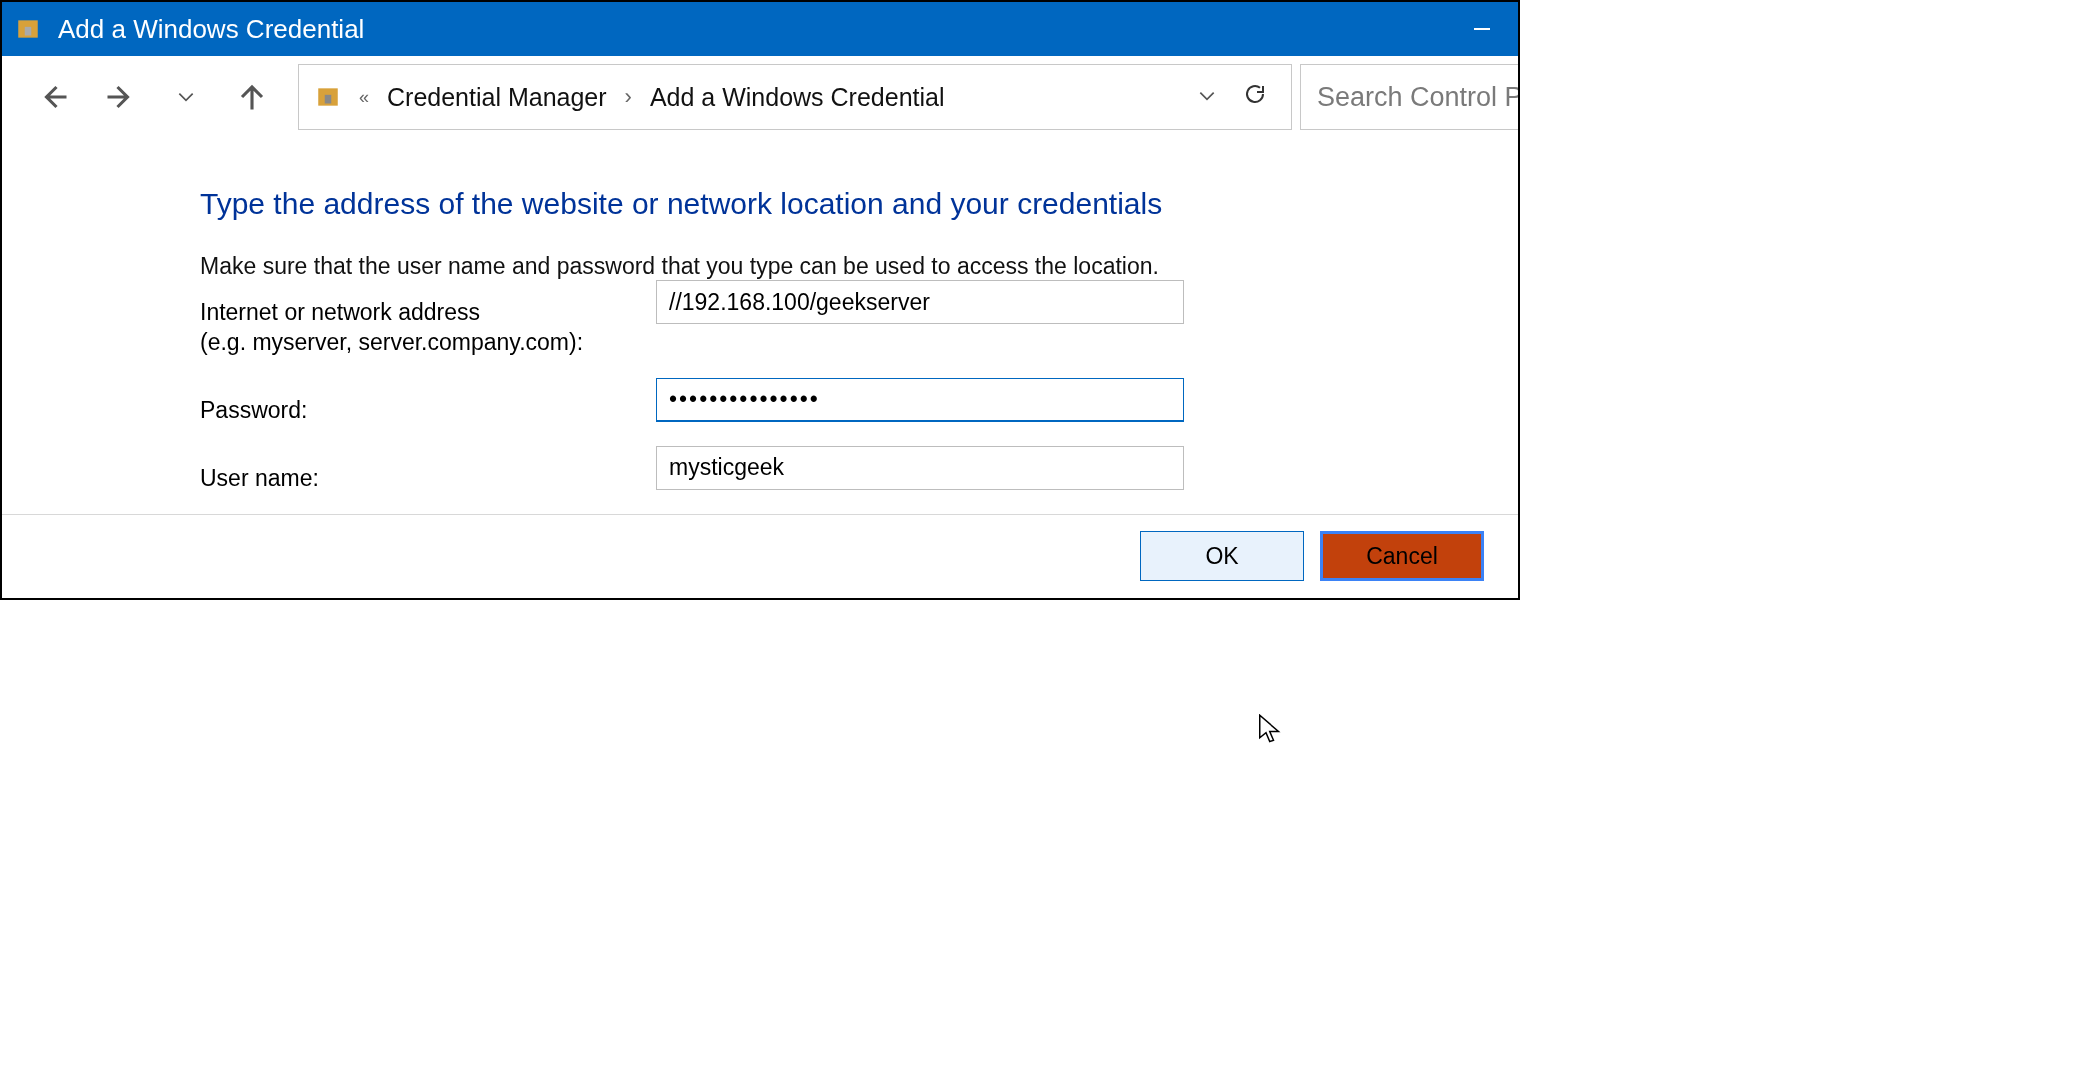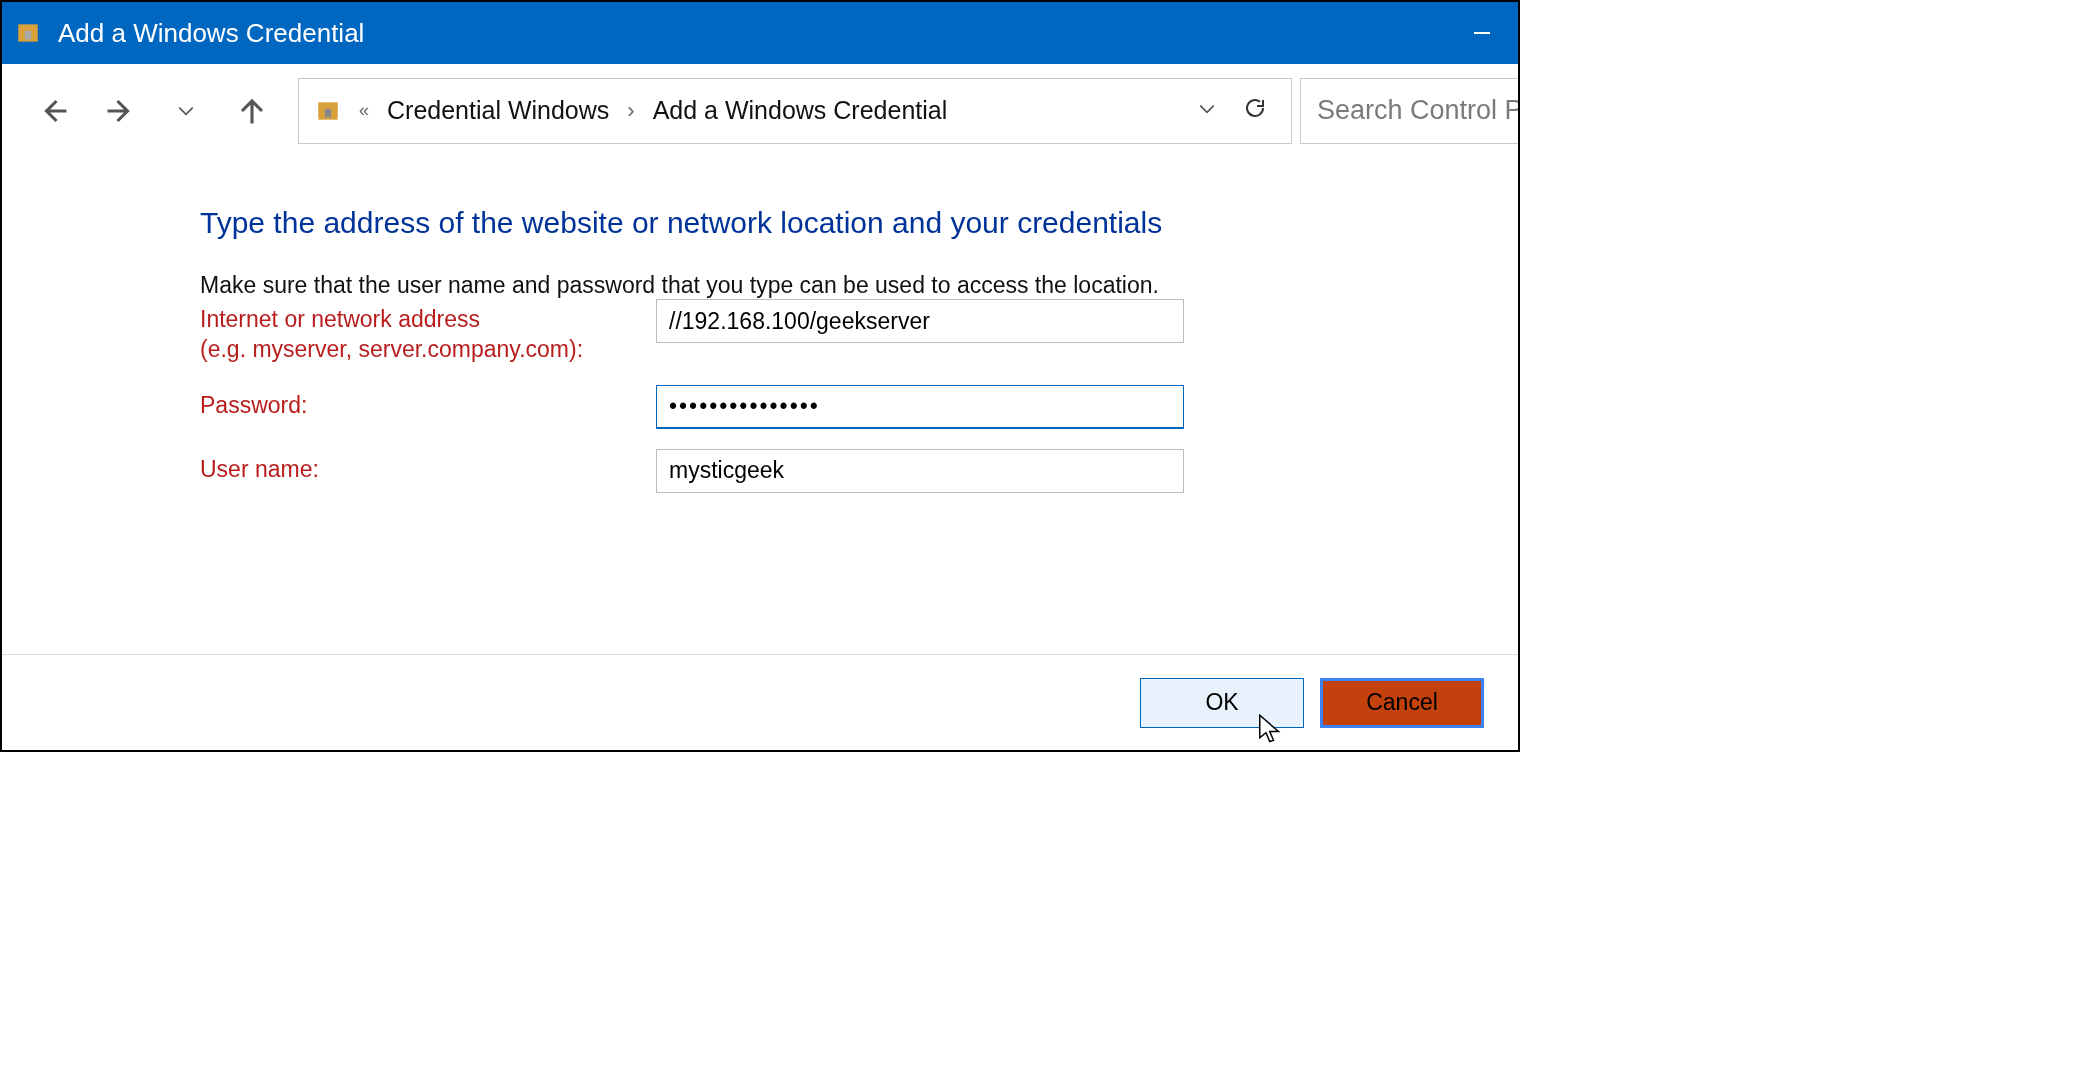--- a/index.html
+++ b/index.html
@@ -6,21 +6,21 @@
   body {
     font-family: "Segoe UI", Tahoma, sans-serif;
     font-size: 20px;
     background: #fff;
     overflow: hidden;
     width: 2074px;
     height: 1076px;
   }
   .window {
     width: 1520px;
-    height: 752px;
+    height: 600px;
     border: 2px solid #000;
     background: #fff;
     position: relative;
     display: flex;
     flex-direction: column;
   }
   
   .titlebar {
     background: #0067c0;
     height: 62px;
@@ -84,21 +84,21 @@
 
   
   .content{
     flex:1; padding:48px 0 0 198px;
   }
   .heading{
     color:#003399; font-size:30px; font-weight:400; margin-bottom:32px;
   }
   .subtext{ font-size:23px; color:#111; }
   .form-row{ display:flex; align-items:flex-start; margin-bottom:20px;}
-  .form-label{ width:456px; font-size:23px; color:#b91c1c; line-height:1.3; padding-top:6px;}
+  .form-label{ width:456px; font-size:23px; color:#000000; line-height:1.3; padding-top:6px;margin-top:12px;}
   .form-input{
     width:528px; height:44px; border:1px solid #bdbdbd; padding:0 12px;
     font-size:23px; font-family:inherit; outline:none;
   }
   .form-input.focus{ border:1px solid #0067c0; border-bottom:2px solid #0067c0;}
   .pw{letter-spacing:2px; font-family:inherit;}
 
   
   .footer{
     border-top:1px solid #d8d8d8; height:96px;
@@ -164,21 +164,21 @@
       </span>
     </div>
     <div class="addrbox">
       <span class="crumb-icon">
         <svg width="26" height="26" viewBox="0 0 24 24">
             <rect x="3" y="4" width="18" height="16" fill="#d8a13a"></rect>
             <rect x="9" y="10" width="6" height="8" fill="#888"></rect>
           </svg>
       </span>
       <span class="chev more">«</span>
-      <span class="crumb">Credential Windows</span>
+      <span class="crumb">Credential Manager</span>
       <span class="chev">›</span>
       <span class="crumb">Add a Windows Credential</span>
       <span class="spacer"></span>
       <span class="dd">
         <svg width="20" height="20" viewBox="0 0 24 24" stroke="#555" stroke-width="2" fill="none">
             <path d="M4 8l8 8 8-8"></path>
           </svg>
       </span>
       <span class="refresh">
         <svg width="24" height="24" viewBox="0 0 24 24" stroke="#333" stroke-width="2" fill="none">

